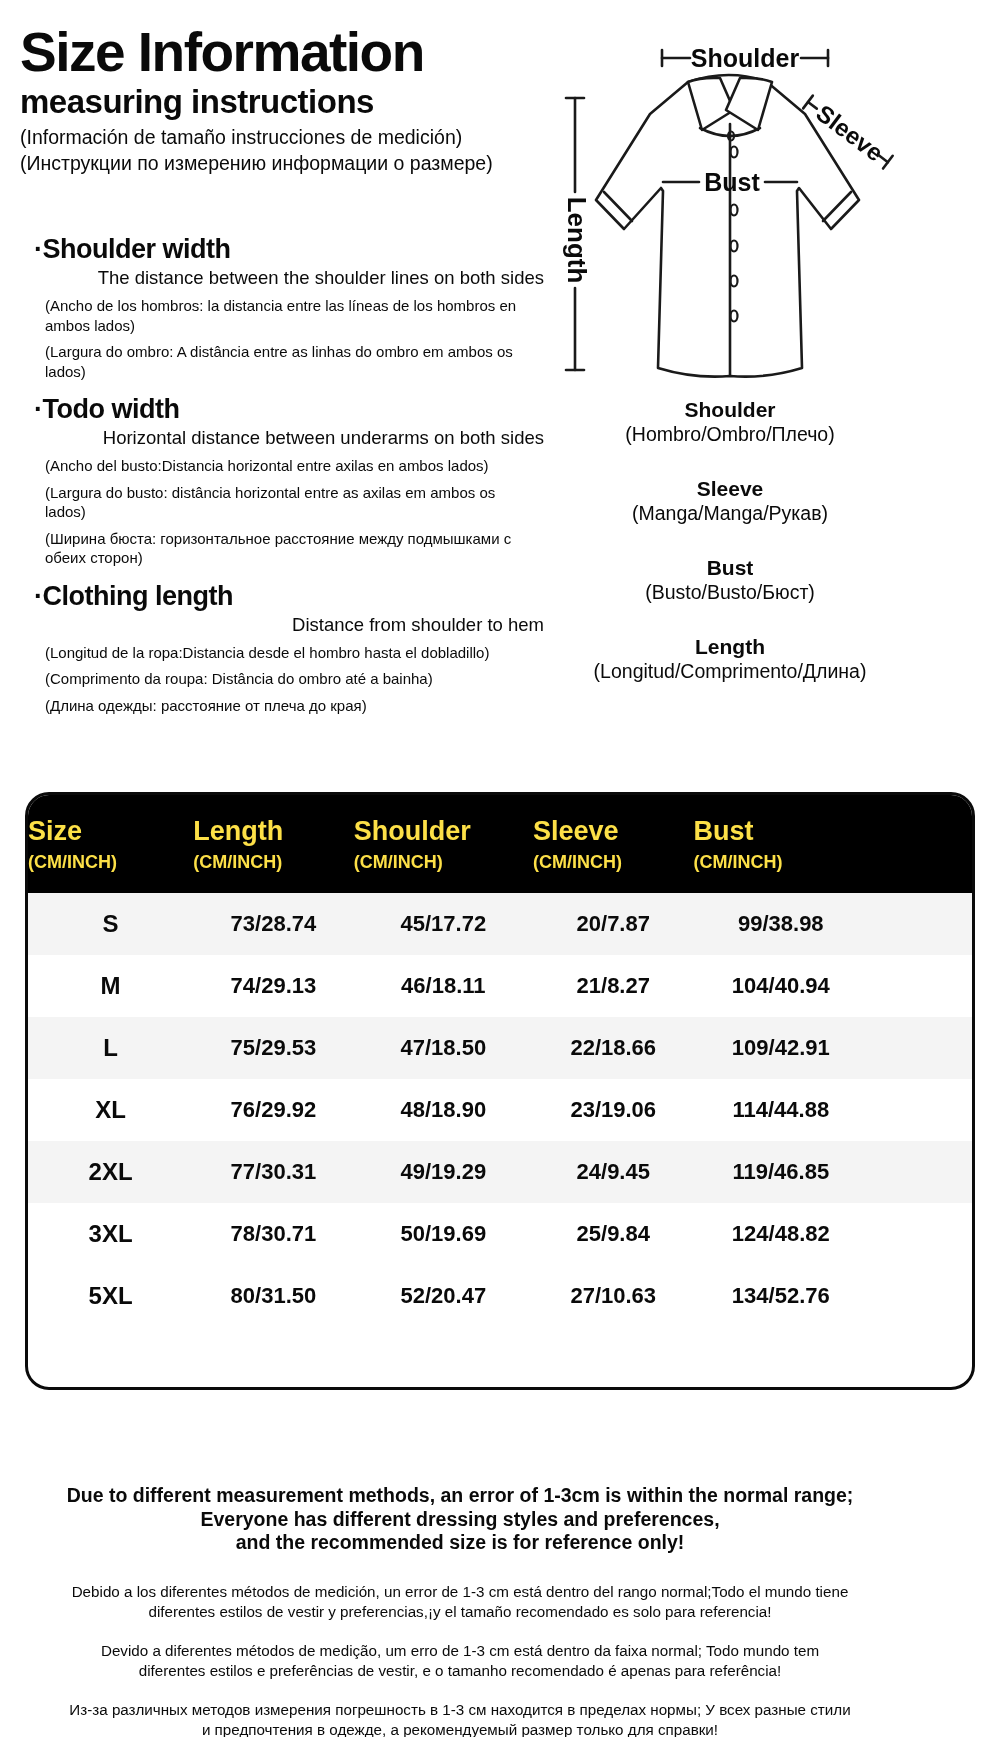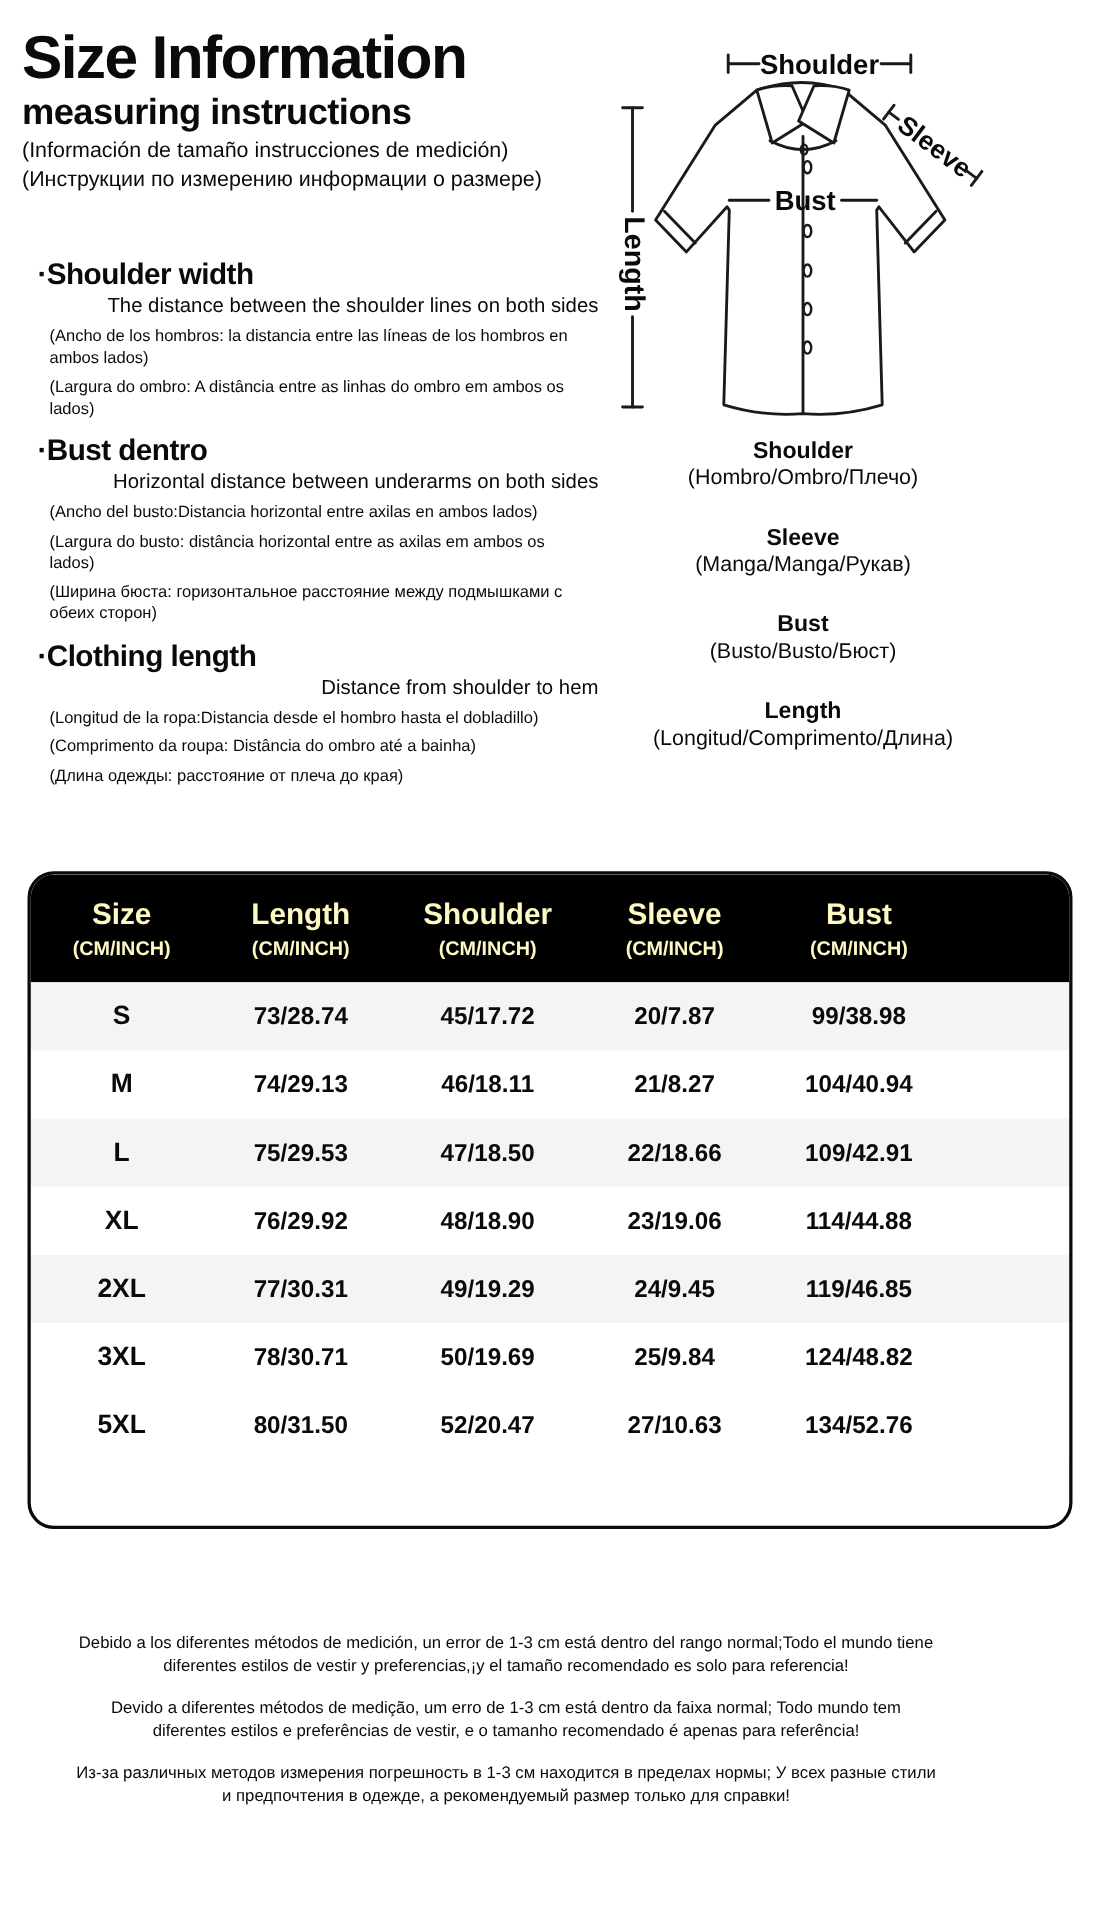--- a/index.html
+++ b/index.html
@@ -25,21 +25,21 @@
   .legend{margin-top:8px;text-align:center;}
   .legend-item{margin-bottom:31px;}
   .legend-term{font-size:21px;font-weight:bold;line-height:24px;}
   .legend-transl{font-size:19.5px;line-height:24px;}
 
   
   .size-table{position:absolute;left:25px;top:792px;width:950px;height:598px;
               border:3px solid #0a0a0a;border-radius:24px;overflow:hidden;box-sizing:border-box;}
   .thead{height:98px;background:var(--table-header-bg,#000);display:grid;
          grid-template-columns:17.5% 17% 19% 17% 18.5%;align-content:center;}
-  .th{text-align:center;color:#fef9c3;}
+  .th{text-align:left;color:#fde047;}
   .th .lbl{font-size:27px;font-weight:bold;display:block;}
   .th .unit{font-size:18px;font-weight:bold;display:block;margin-top:5px;}
   .tr{height:62px;display:grid;grid-template-columns:17.5% 17% 19% 17% 18.5%;align-items:center;}
   .tr.odd{background:var(--table-row-alt,#f4f4f4);}
   .tr.even{background:#fff;}
   .td{text-align:center;font-size:22px;font-weight:bold;}
   .td.size{font-size:24px;}
 
   
   .footer{position:absolute;left:25px;top:1484px;width:870px;text-align:center;}
@@ -62,21 +62,21 @@
   </div>
 
   <div class="sections">
       <div class="section">
         <div class="sec-heading">·Shoulder width</div>
         <div class="sec-desc">The distance between the shoulder lines on both sides</div>
         <div class="sec-note">(Ancho de los hombros: la distancia entre las líneas de los hombros en ambos lados)</div>
         <div class="sec-note">(Largura do ombro: A distância entre as linhas do ombro em ambos os lados)</div>
       </div>
       <div class="section">
-        <div class="sec-heading">·Bust dentro</div>
+        <div class="sec-heading">·Todo width</div>
         <div class="sec-desc">Horizontal distance between underarms on both sides</div>
         <div class="sec-note">(Ancho del busto:Distancia horizontal entre axilas en ambos lados)</div>
         <div class="sec-note">(Largura do busto: distância horizontal entre as axilas em ambos os lados)</div>
         <div class="sec-note">(Ширина бюста: горизонтальное расстояние между подмышками с обеих сторон)</div>
       </div>
       <div class="section">
         <div class="sec-heading">·Clothing length</div>
         <div class="sec-desc">Distance from shoulder to hem</div>
         <div class="sec-note">(Longitud de la ropa:Distancia desde el hombro hasta el dobladillo)</div>
         <div class="sec-note">(Comprimento da roupa: Distância do ombro até a bainha)</div>
@@ -228,20 +228,25 @@
           <div class="td size">5XL</div>
           <div class="td">80/31.50</div>
           <div class="td">52/20.47</div>
           <div class="td">27/10.63</div>
           <div class="td">134/52.76</div>
         </div>
       </div>
   </div>
 
   <div class="footer">
+    <div class="note-en">
+        <p>Due to different measurement methods, an error of 1-3cm is within the normal range;</p>
+        <p>Everyone has different dressing styles and preferences,</p>
+        <p>and the recommended size is for reference only!</p>
+      </div>
     <div class="note-sm">
         <p>Debido a los diferentes métodos de medición, un error de 1-3 cm está dentro del rango normal;Todo el mundo tiene</p>
         <p>diferentes estilos de vestir y preferencias,¡y el tamaño recomendado es solo para referencia!</p>
       </div>
     <div class="note-sm">
         <p>Devido a diferentes métodos de medição, um erro de 1-3 cm está dentro da faixa normal; Todo mundo tem</p>
         <p>diferentes estilos e preferências de vestir, e o tamanho recomendado é apenas para referência!</p>
       </div>
     <div class="note-sm">
         <p>Из-за различных методов измерения погрешность в 1-3 см находится в пределах нормы; У всех разные стили</p>

